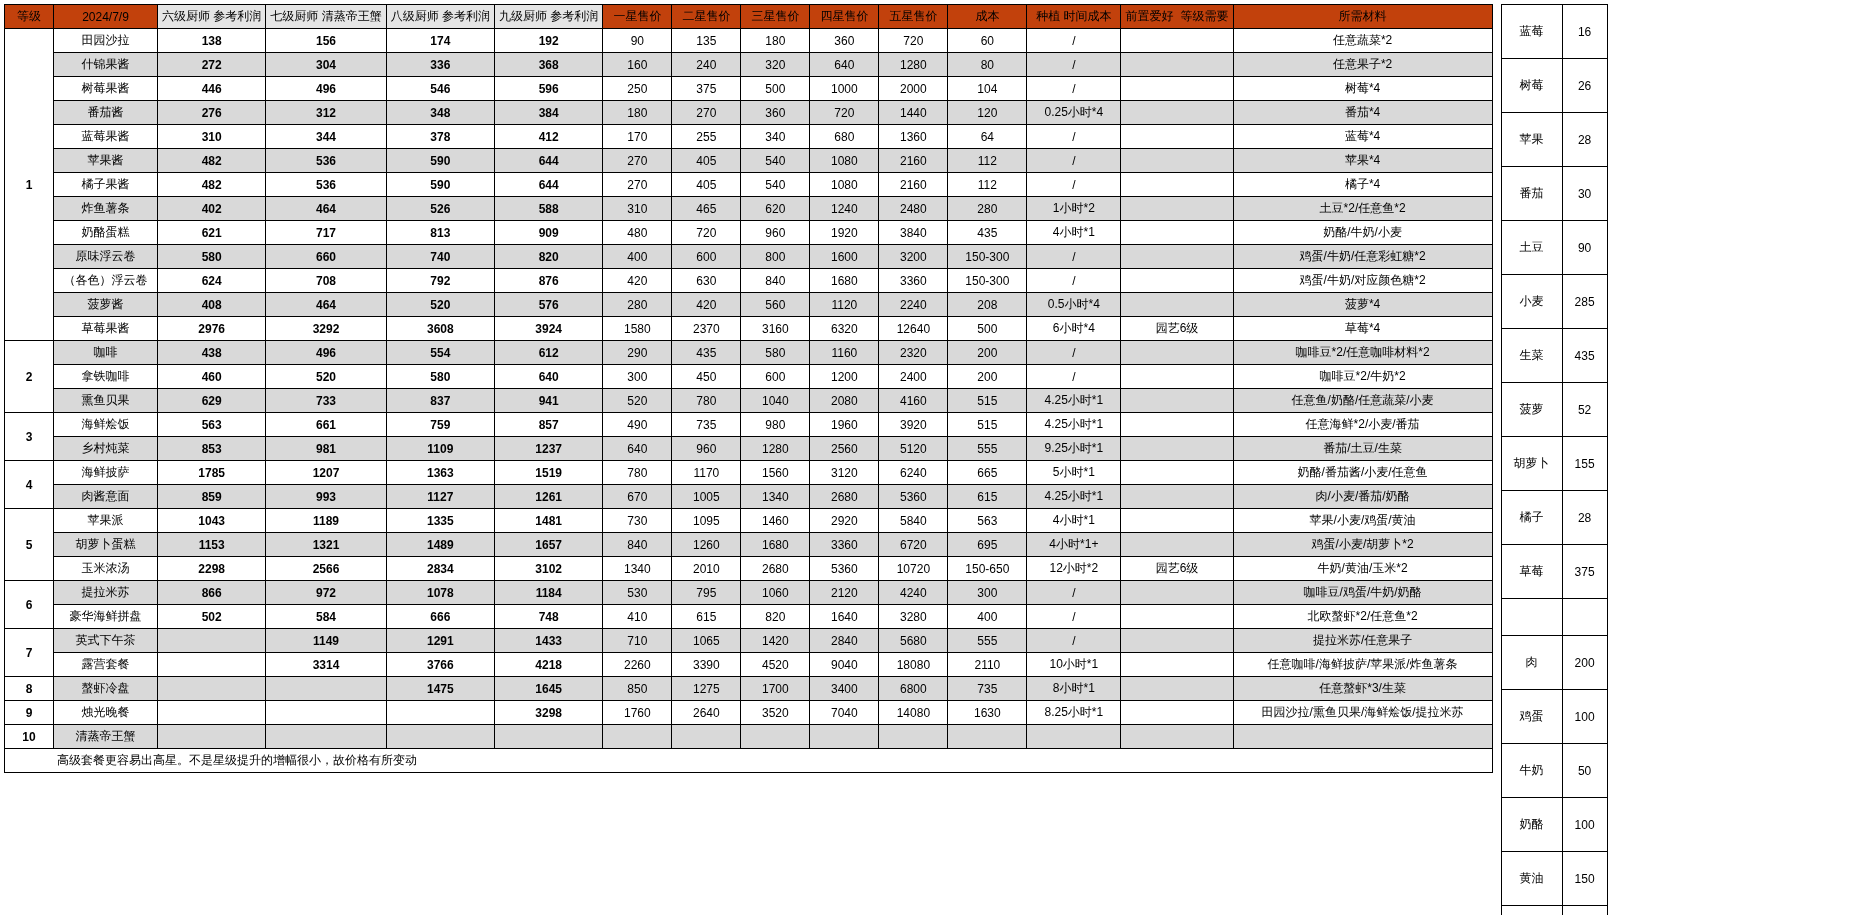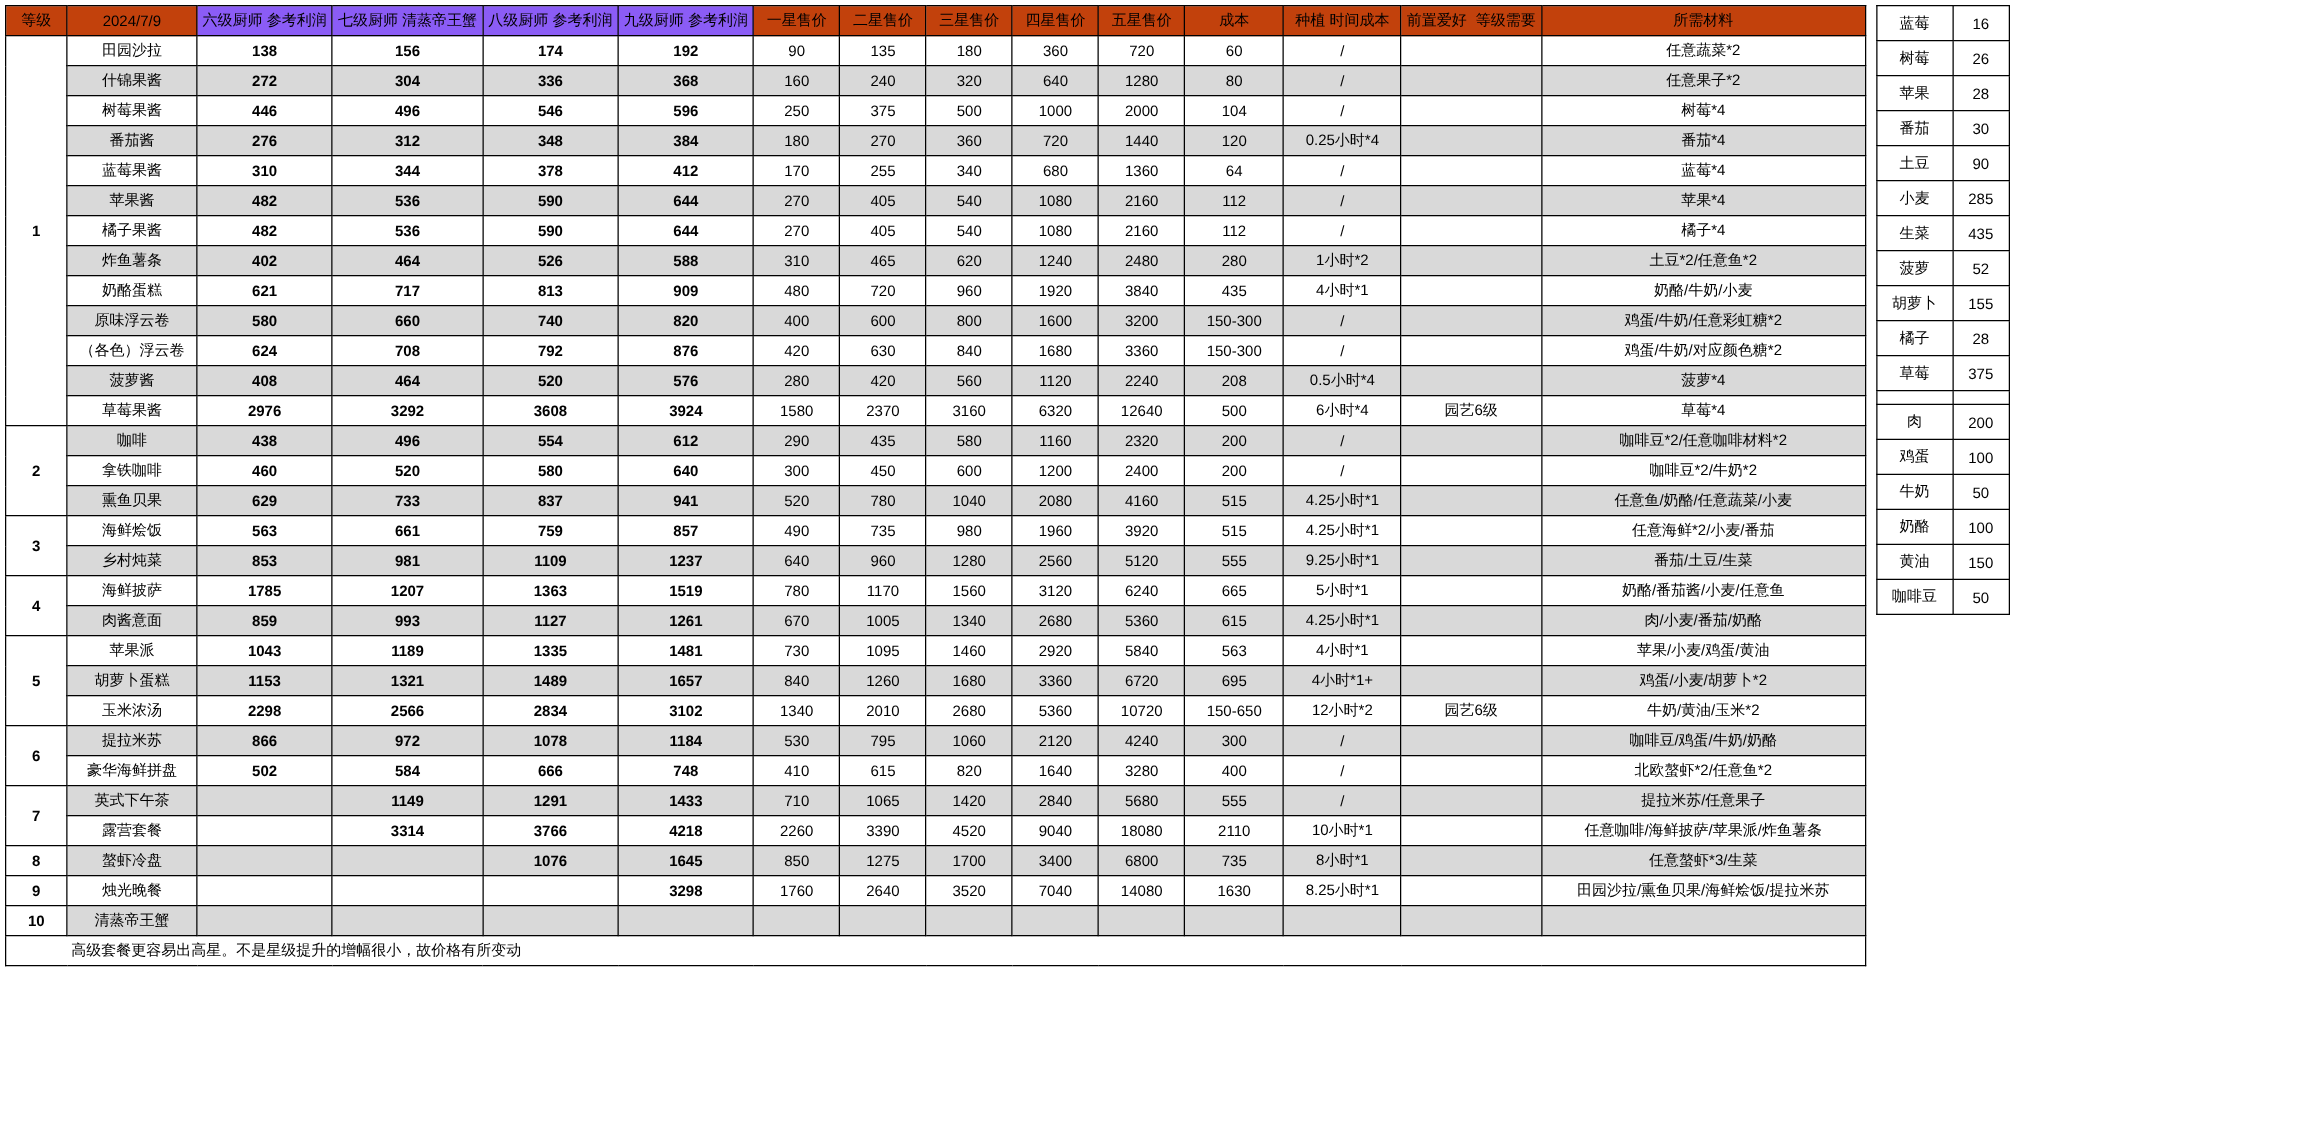--- a/index.html
+++ b/index.html
@@ -23,21 +23,21 @@
   border: 1px solid #000;
   padding: 3px 4px;
   text-align: center;
   white-space: nowrap;
 }
 th {
   font-weight: normal;
   background: #c2410c;
 }
 .yellow-header {
-  background: #8b5cf6;
+  background: #e5e5e5;
   font-weight: normal;
 }
 .shade {
   background: #d9d9d9;
 }
 .bold {
   font-weight: bold;
 }
 .level-cell {
   font-weight: bold;
@@ -48,21 +48,21 @@
   padding-left: 52px;
 }
 .col-level { width: 40px; }
 .col-date { width: 95px; }
 .col-profit { width: 75px; }
 .col-price { width: 60px; }
 .col-cost { width: 70px; }
 .col-plant { width: 85px; }
 .col-prereq { width: 85px; font-family: Liberation Mono, monospace; }
 .col-mat { width: 250px; }
-.side-table td { padding: 5px 12px; }
+.side-table td { padding: 18px 12px; }
 </style>
 </head>
 <body>
 
 <table class="main-table">
   <thead>
     <tr>
       <th class="col-level">等级</th>
       <th class="col-date">2024/7/9</th>
       <th class="yellow-header col-profit"><span>六级厨师
@@ -524,21 +524,21 @@
         <td>2110</td>
         <td>10小时*1</td>
         <td></td>
         <td>任意咖啡/海鲜披萨/苹果派/炸鱼薯条</td>
       </tr>
       <tr>
         <td class="level-cell" rowspan="1">8</td>
         <td class="shade">螯虾冷盘</td>
         <td class="bold shade"></td>
         <td class="bold shade"></td>
-        <td class="bold shade">1076</td>
+        <td class="bold shade">1475</td>
         <td class="bold shade">1645</td>
         <td class="shade">850</td>
         <td class="shade">1275</td>
         <td class="shade">1700</td>
         <td class="shade">3400</td>
         <td class="shade">6800</td>
         <td class="shade">735</td>
         <td class="shade">8小时*1</td>
         <td class="shade"></td>
         <td class="shade">任意螯虾*3/生菜</td>

